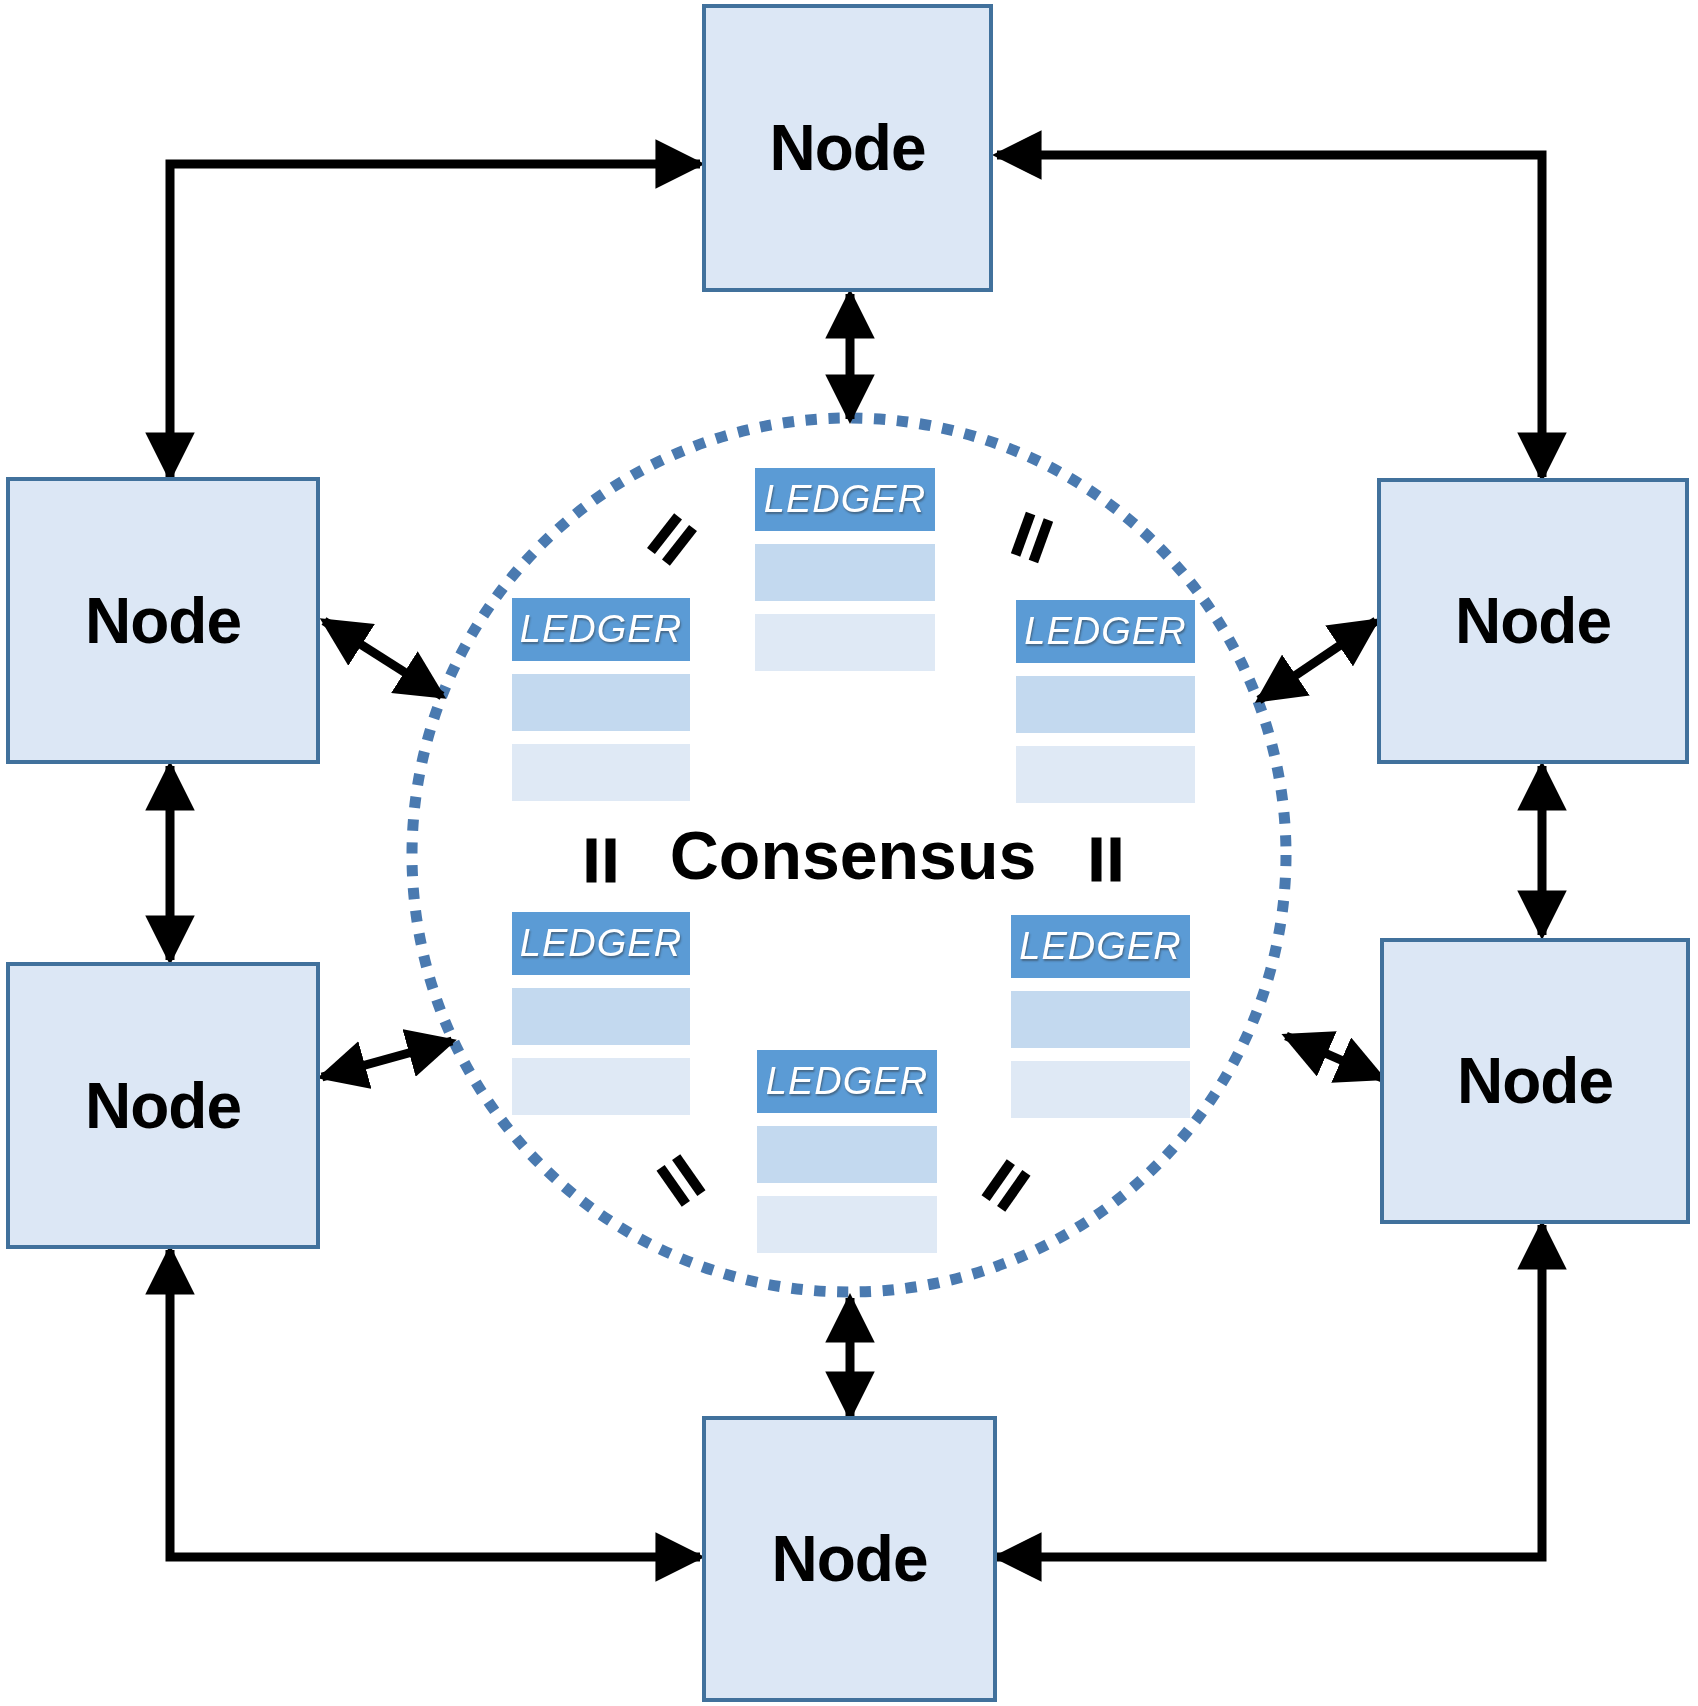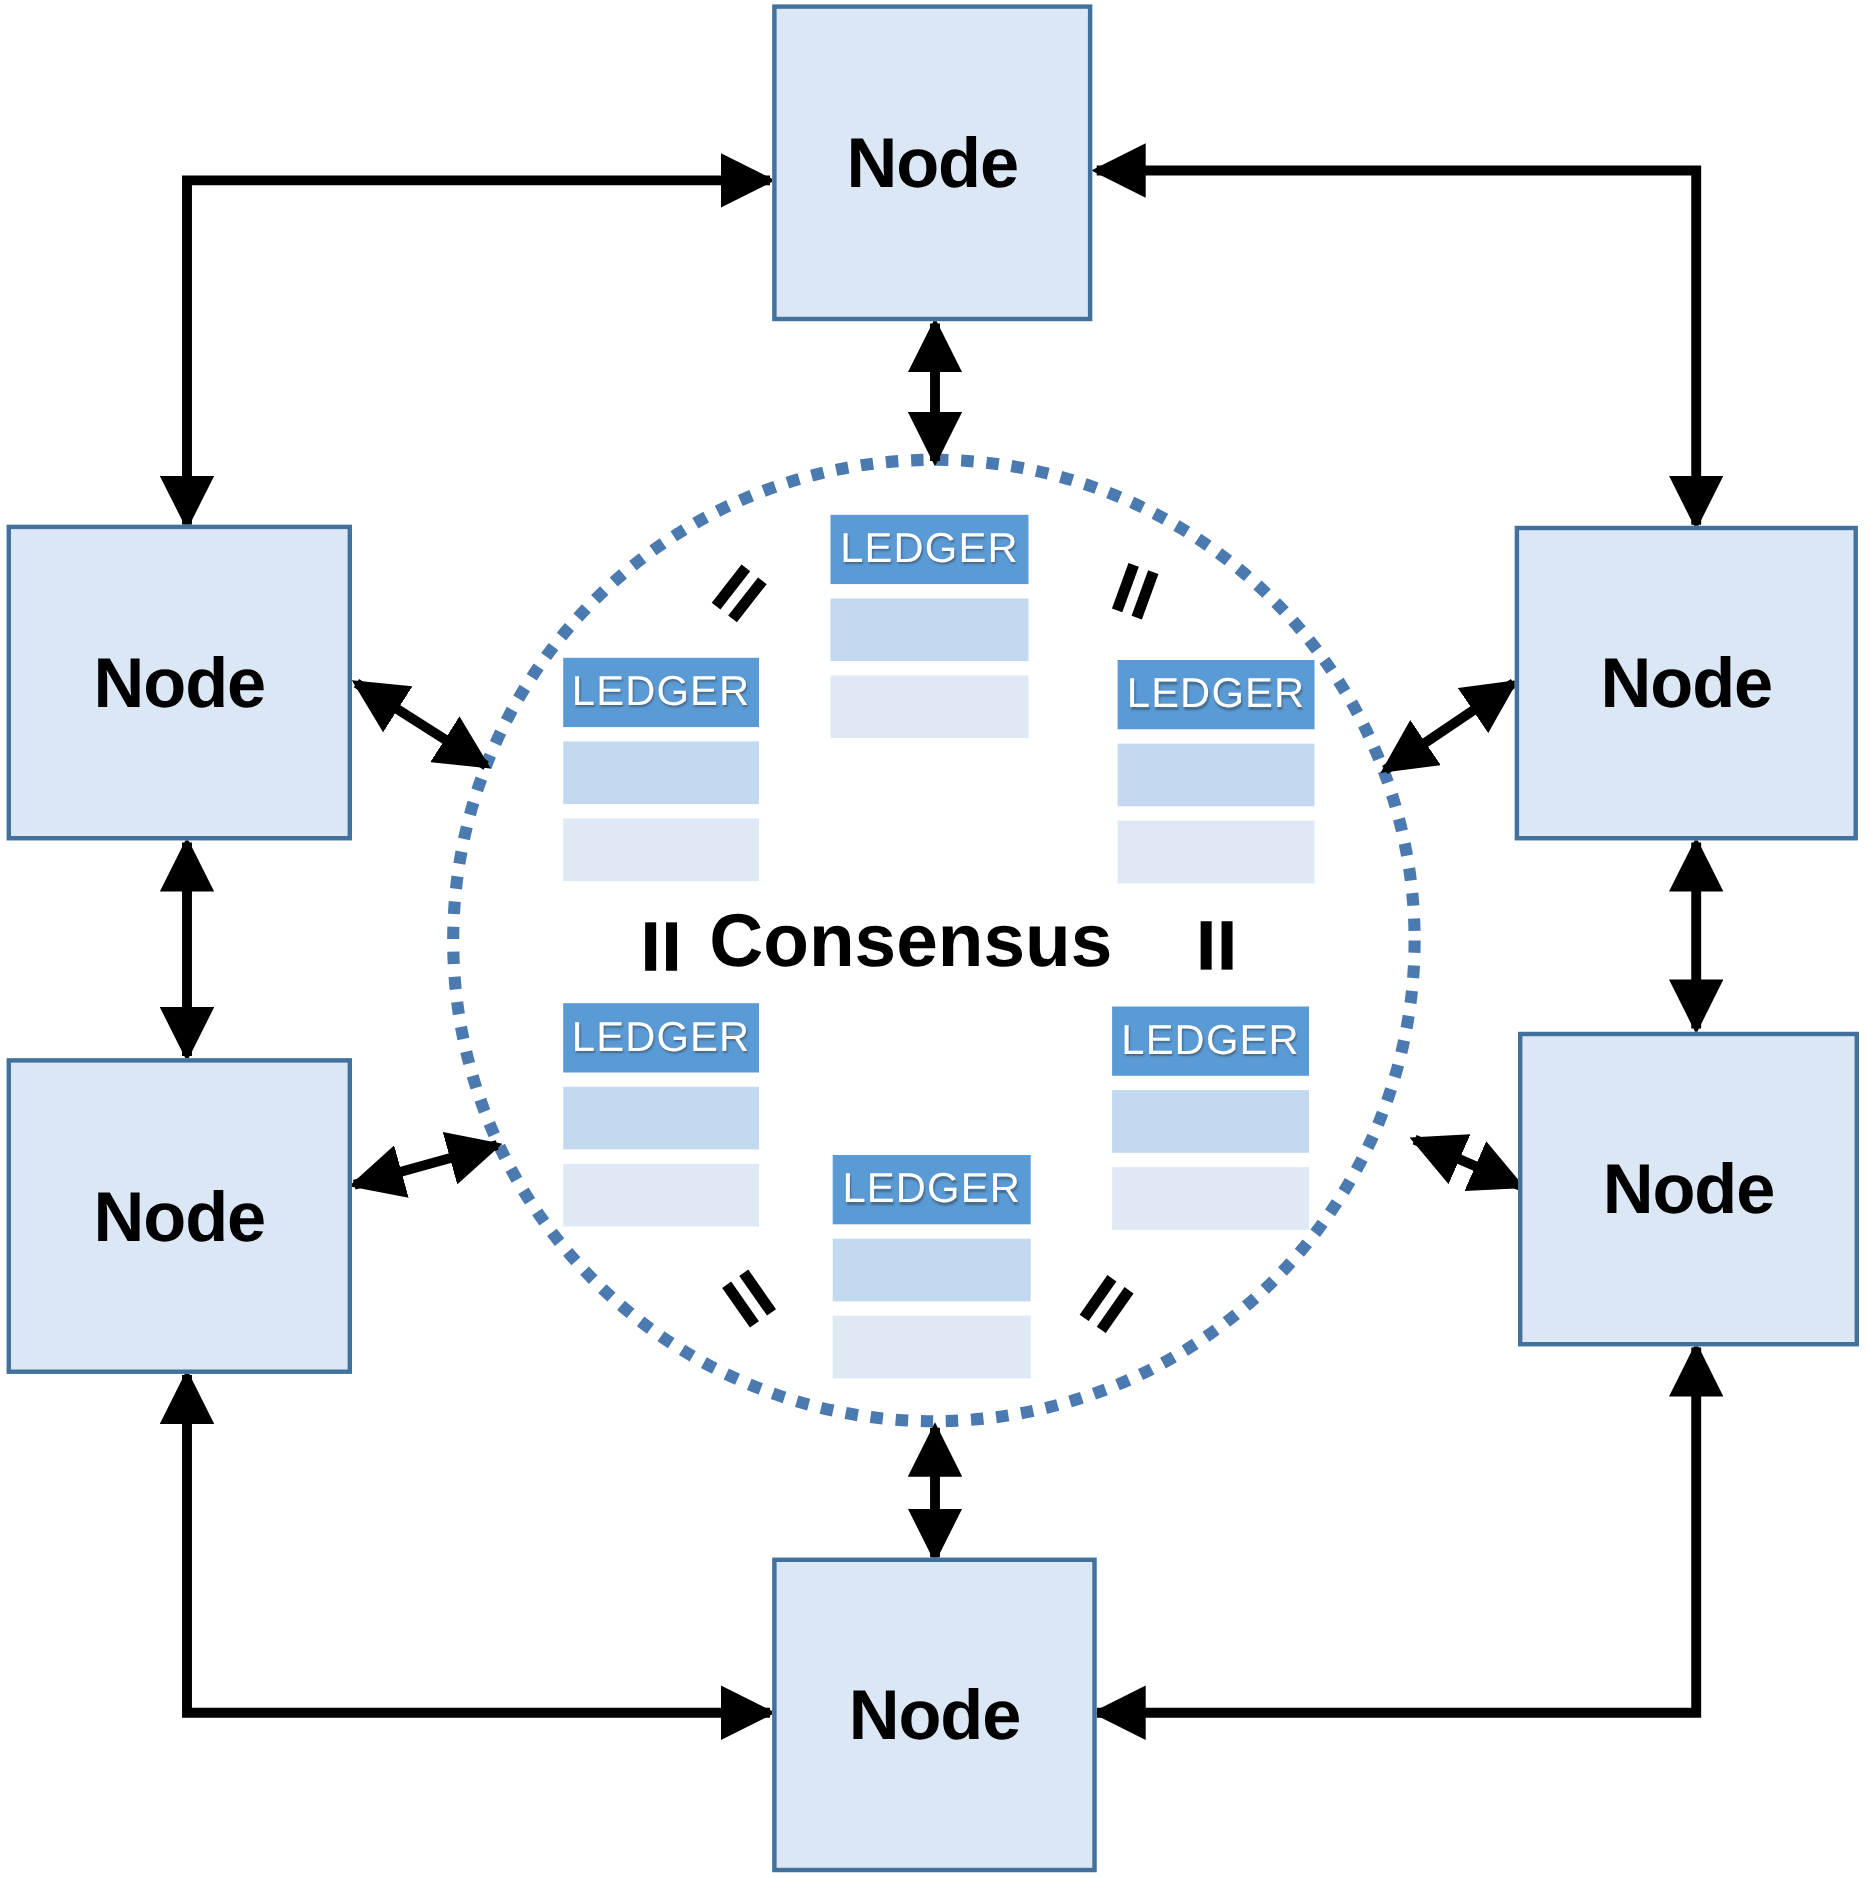--- a/index.html
+++ b/index.html
@@ -32,20 +32,21 @@
   .ledger{position:absolute;}
   .ledger .hd{
     box-sizing:border-box;
     height:63px;width:100%;
     background:#5b9bd5;
     color:#ffffff;
     font-size:38px;font-weight:400;
     display:flex;align-items:center;justify-content:center;
     text-shadow:1px 2px 2px rgba(40,40,40,0.45);
     letter-spacing:1px;
+    font-style:italic;
   }
   .ledger .row{height:57px;width:100%;margin-top:13px;}
   .ledger .r1{background:#c3d9ef;}
   .ledger .r2{background:#dfe9f5;}
   .led-top {left:755px;  top:468px;  width:180px;}
   .led-ul  {left:512px;  top:598px;  width:178px;}
   .led-ur  {left:1016px; top:600px;  width:179px;}
   .led-ll  {left:512px;  top:912px;  width:178px;}
   .led-lr  {left:1011px; top:915px;  width:179px;}
   .led-bot {left:757px;  top:1050px; width:180px;}
@@ -57,21 +58,21 @@
   .eq::before{top:0;}
   .eq::after{top:19px;}
   .eq-tl{left:650px;  top:525px;  transform:rotate(-52deg);}
   .eq-tr{left:1010px; top:523px;  transform:rotate(-70deg);}
   .eq-ml{left:579px;  top:846px;  transform:rotate(90deg);}
   .eq-mr{left:1084px; top:845px;  transform:rotate(90deg);}
   .eq-bl{left:659px;  top:1166px; transform:rotate(55deg);}
   .eq-br{left:984px;  top:1171px; transform:rotate(-55deg);}
 
   .consensus{
-    position:absolute;left:578px;top:810px;width:500px;height:90px;
+    position:absolute;left:603px;top:810px;width:500px;height:90px;
     display:flex;align-items:center;justify-content:center;
     font-size:68px;font-weight:700;color:#000000;
   }
 </style>
 </head>
 <body>
 
 <div id="stage">
 
   <svg id="wires" viewBox="0 0 1698 1706" xmlns="http://www.w3.org/2000/svg">

